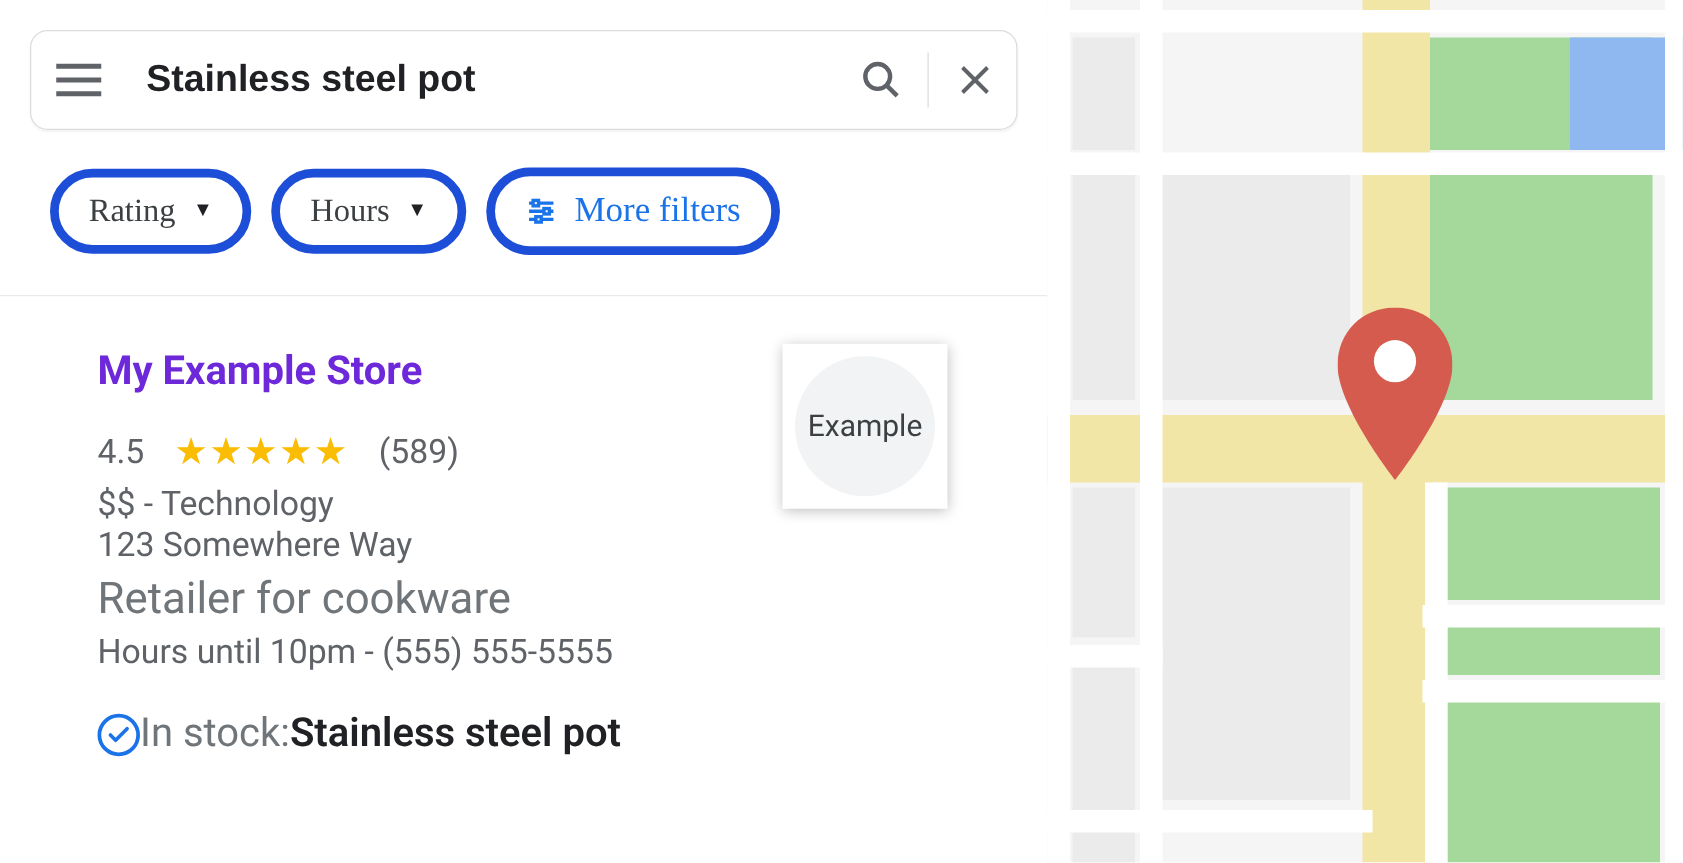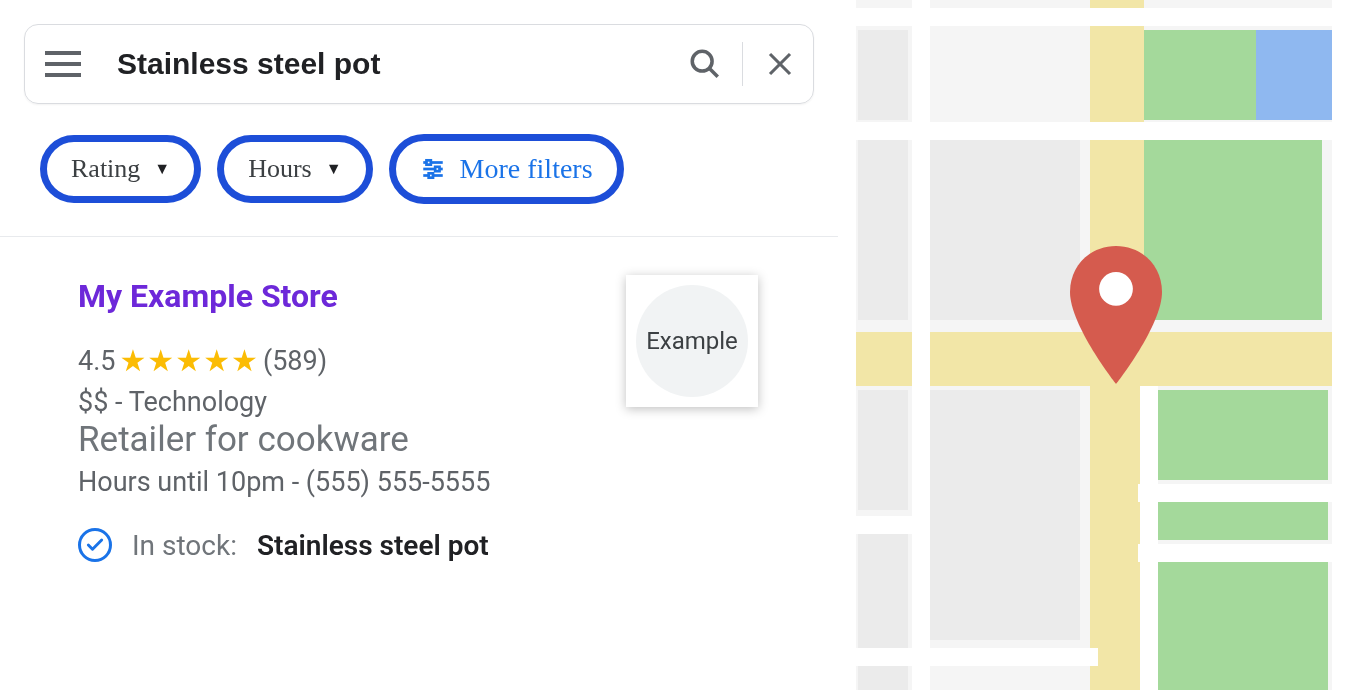--- a/index.html
+++ b/index.html
@@ -122,35 +122,35 @@
     }
     .listing-title {
       font-size: 32px;
       font-weight: 700;
       color: #6d28d9;
       margin-bottom: 28px;
     }
     .rating-row {
       display: flex;
       align-items: center;
-      gap: 4px;
+      gap: 24px;
       font-size: 27px;
       color: #5f6368;
       margin-bottom: 8px;
     }
     .stars { color: #fbbc04; font-size: 30px; letter-spacing: 1px; }
     .price-cat { font-size: 27px; color: #5f6368; margin-bottom: 1px; }
     .address { font-size: 27px; color: #5f6368; margin-bottom: 6px; }
     .desc { font-size: 35px; color: #70757a; margin-bottom: 6px; }
     .hours-phone { font-size: 27px; color: #5f6368; margin-bottom: 30px; }
     .instock-row {
       display: flex;
       align-items: flex-end;
-      gap: 20px;
-      font-size: 28px;
+      gap: 0;
+      font-size: 32px;
     }
     .check-icon {
       width: 34px;
       height: 34px;
       border: 3px solid #1a73e8;
       border-radius: 50%;
       display: flex;
       align-items: center;
       justify-content: center;
       color: #1a73e8;
@@ -307,20 +307,21 @@
       <div class="rating-row">
         <span>4.5</span>
         <span class="stars">★★★★★</span>
         <span>(589)</span>
       </div>
 
       <div class="price-cat">
         <span>$$</span><span> - </span><span>Technology</span>
       </div>
 
+      <div class="address">123 Somewhere Way</div>
       <div class="desc">Retailer for cookware</div>
 
       <div class="hours-phone">
         <span>Hours until 10pm</span><span> - </span><span>(555) 555-5555</span>
       </div>
 
       <div class="instock-row">
         <span class="check-icon">
           <svg width="20" height="20" viewBox="0 0 24 24" fill="none" stroke="#1a73e8" stroke-width="3.5" stroke-linecap="round" stroke-linejoin="round">
             <polyline points="4 12 9 17 20 6"></polyline>

